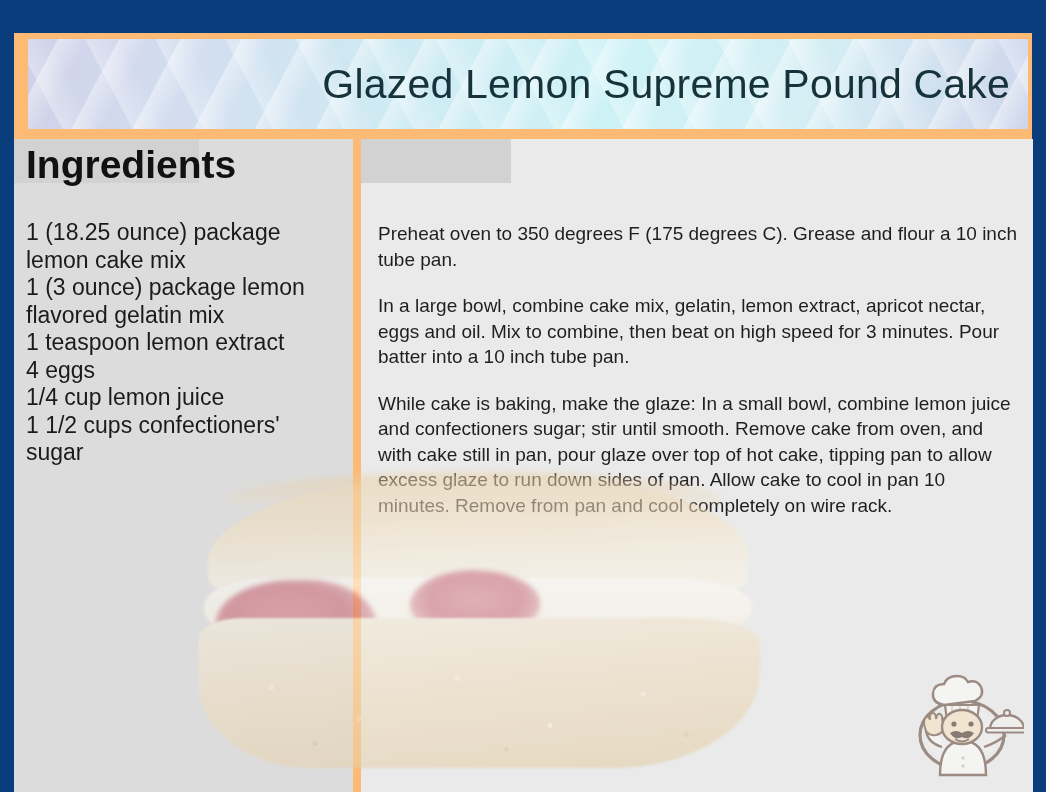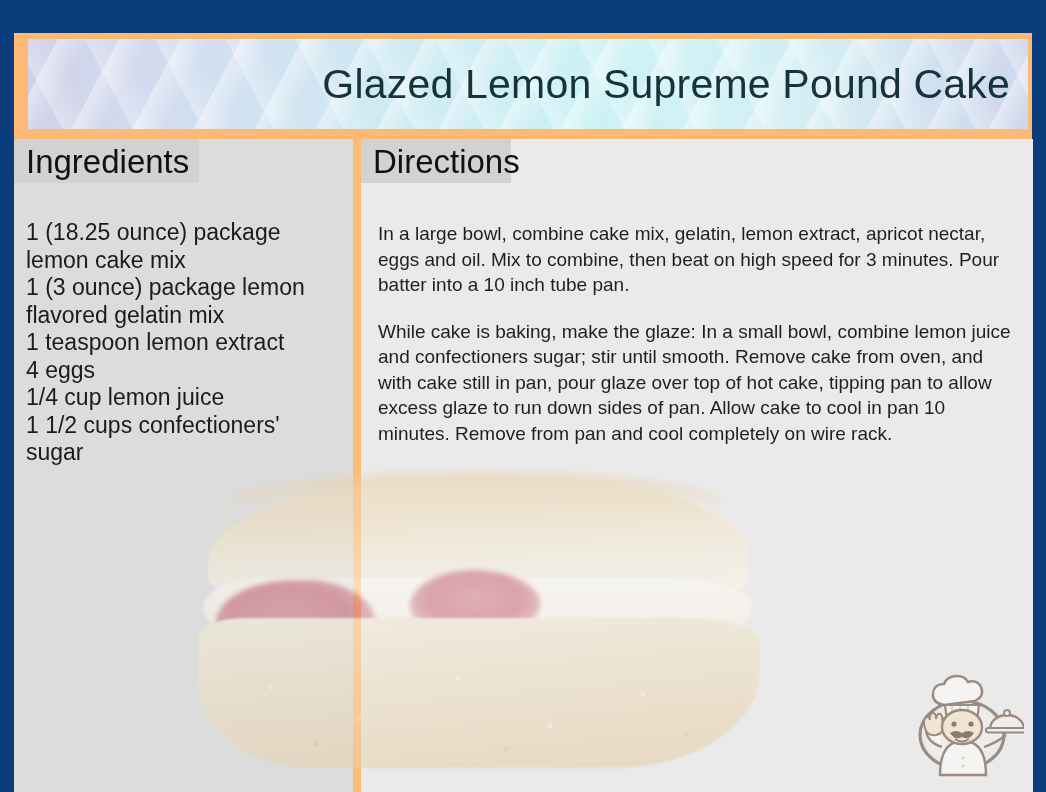--- a/index.html
+++ b/index.html
@@ -134,21 +134,21 @@
 
   .hdr-band{
     position:absolute;left:0;top:0;height:44px;
     background:#d2d2d2;
   }
   #hdr-ing{width:185px;}
   #hdr-dir{width:150px;}
 
   .section-title{
     position:absolute;left:12px;top:4px;
-    font-size:33px;color:#111111;font-weight:400;white-space:nowrap;
+    font-size:39px;color:#111111;font-weight:700;white-space:nowrap;
   }
 
   
   #ing-list{
     position:absolute;left:12px;top:80px;right:10px;
     font-size:23px;line-height:27.5px;color:#1b1b1b;
   }
   #ing-list li{list-style:none;}
   #ing-list ul{margin:0;padding:0;}
 
@@ -185,22 +185,22 @@
             <li>1 teaspoon lemon extract</li>
             <li>4 eggs</li>
             <li>1/4 cup lemon juice</li>
             <li>1 1/2 cups confectioners' sugar</li>
           </ul>
       </div>
     </div>
 
     <div id="col-directions">
       <div class="hdr-band" id="hdr-dir"></div>
-      <div class="section-title">Directions</div>
       <div id="dir-body">
+          <p>Preheat oven to 350 degrees F (175 degrees C). Grease and flour a 10 inch tube pan.</p>
           <p>In a large bowl, combine cake mix, gelatin, lemon extract, apricot nectar, eggs and oil. Mix to combine, then beat on high speed for 3 minutes. Pour batter into a 10 inch tube pan.</p>
           <p>While cake is baking, make the glaze:  In a small bowl, combine lemon juice and confectioners sugar; stir until smooth. Remove cake from oven, and with cake still in pan, pour glaze over top of hot cake, tipping pan to allow excess glaze to run down sides of pan. Allow cake to cool in pan 10 minutes.  Remove from pan and cool completely on wire rack.</p>
         </div>
     </div>
 
     <div id="cake-photo">
       <div class="cake-layer sponge-top"></div>
       <div class="cake-layer crust-top"></div>
       <div class="cake-layer cream"></div>
       <div class="cake-layer jam1"></div>

